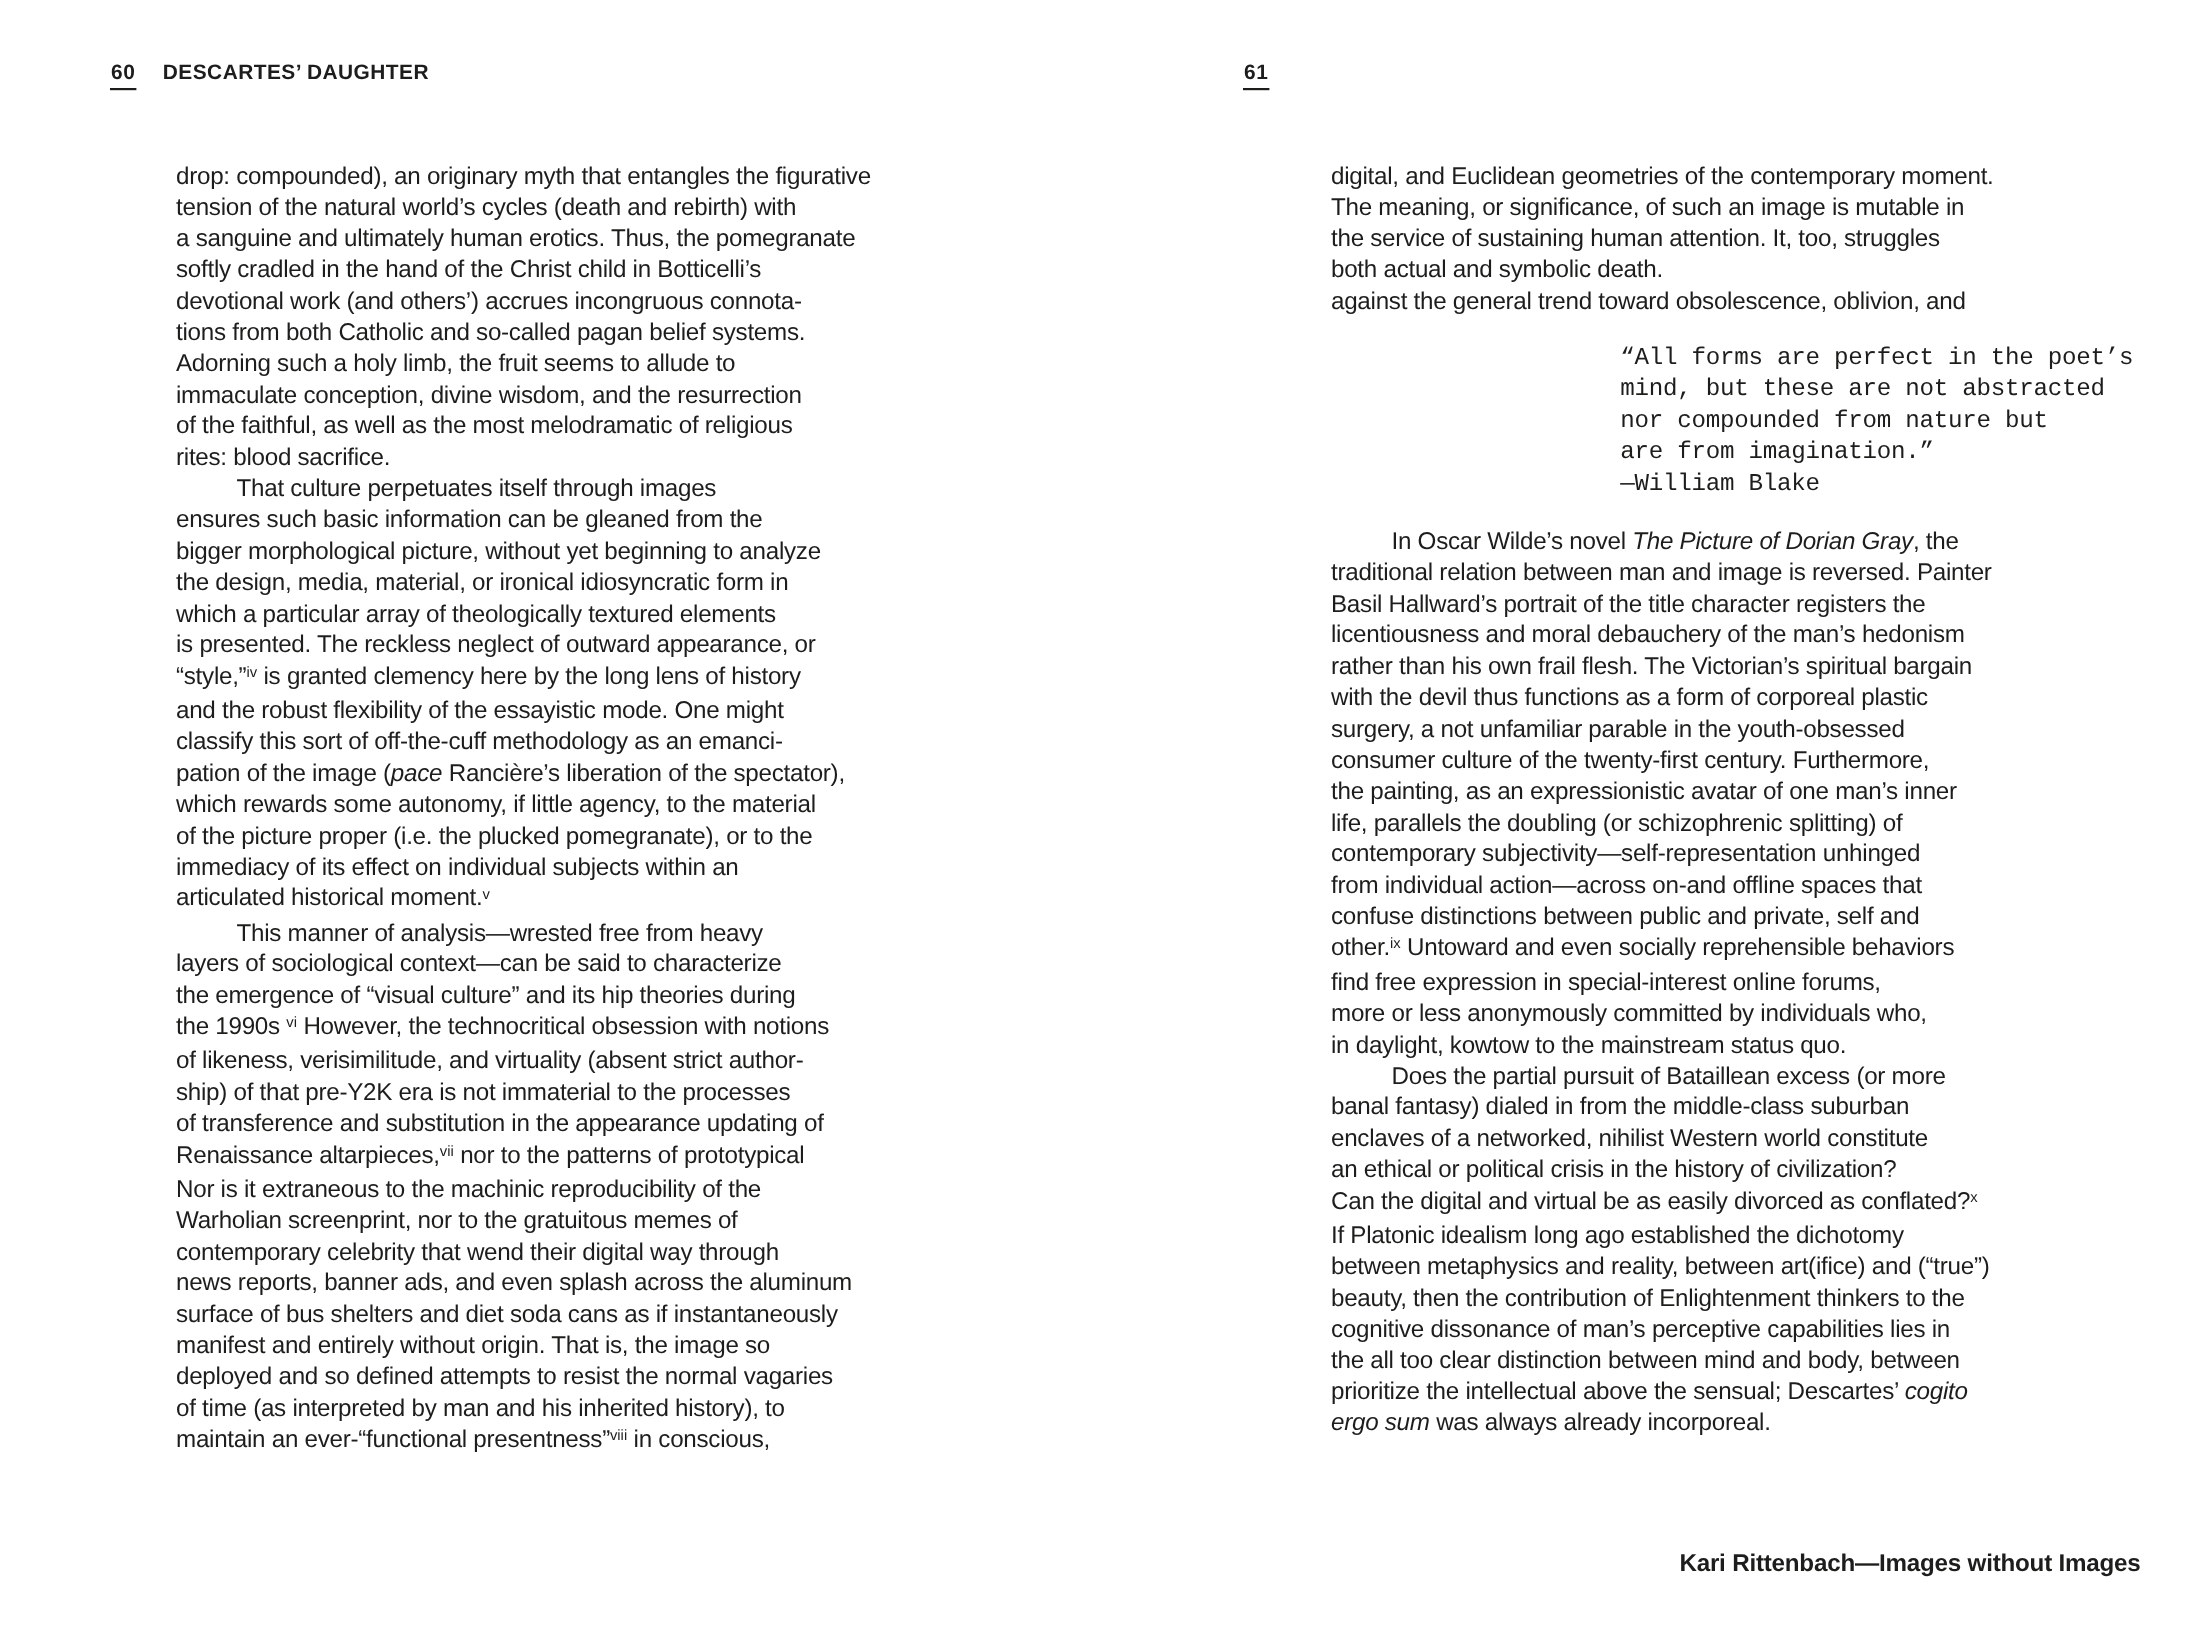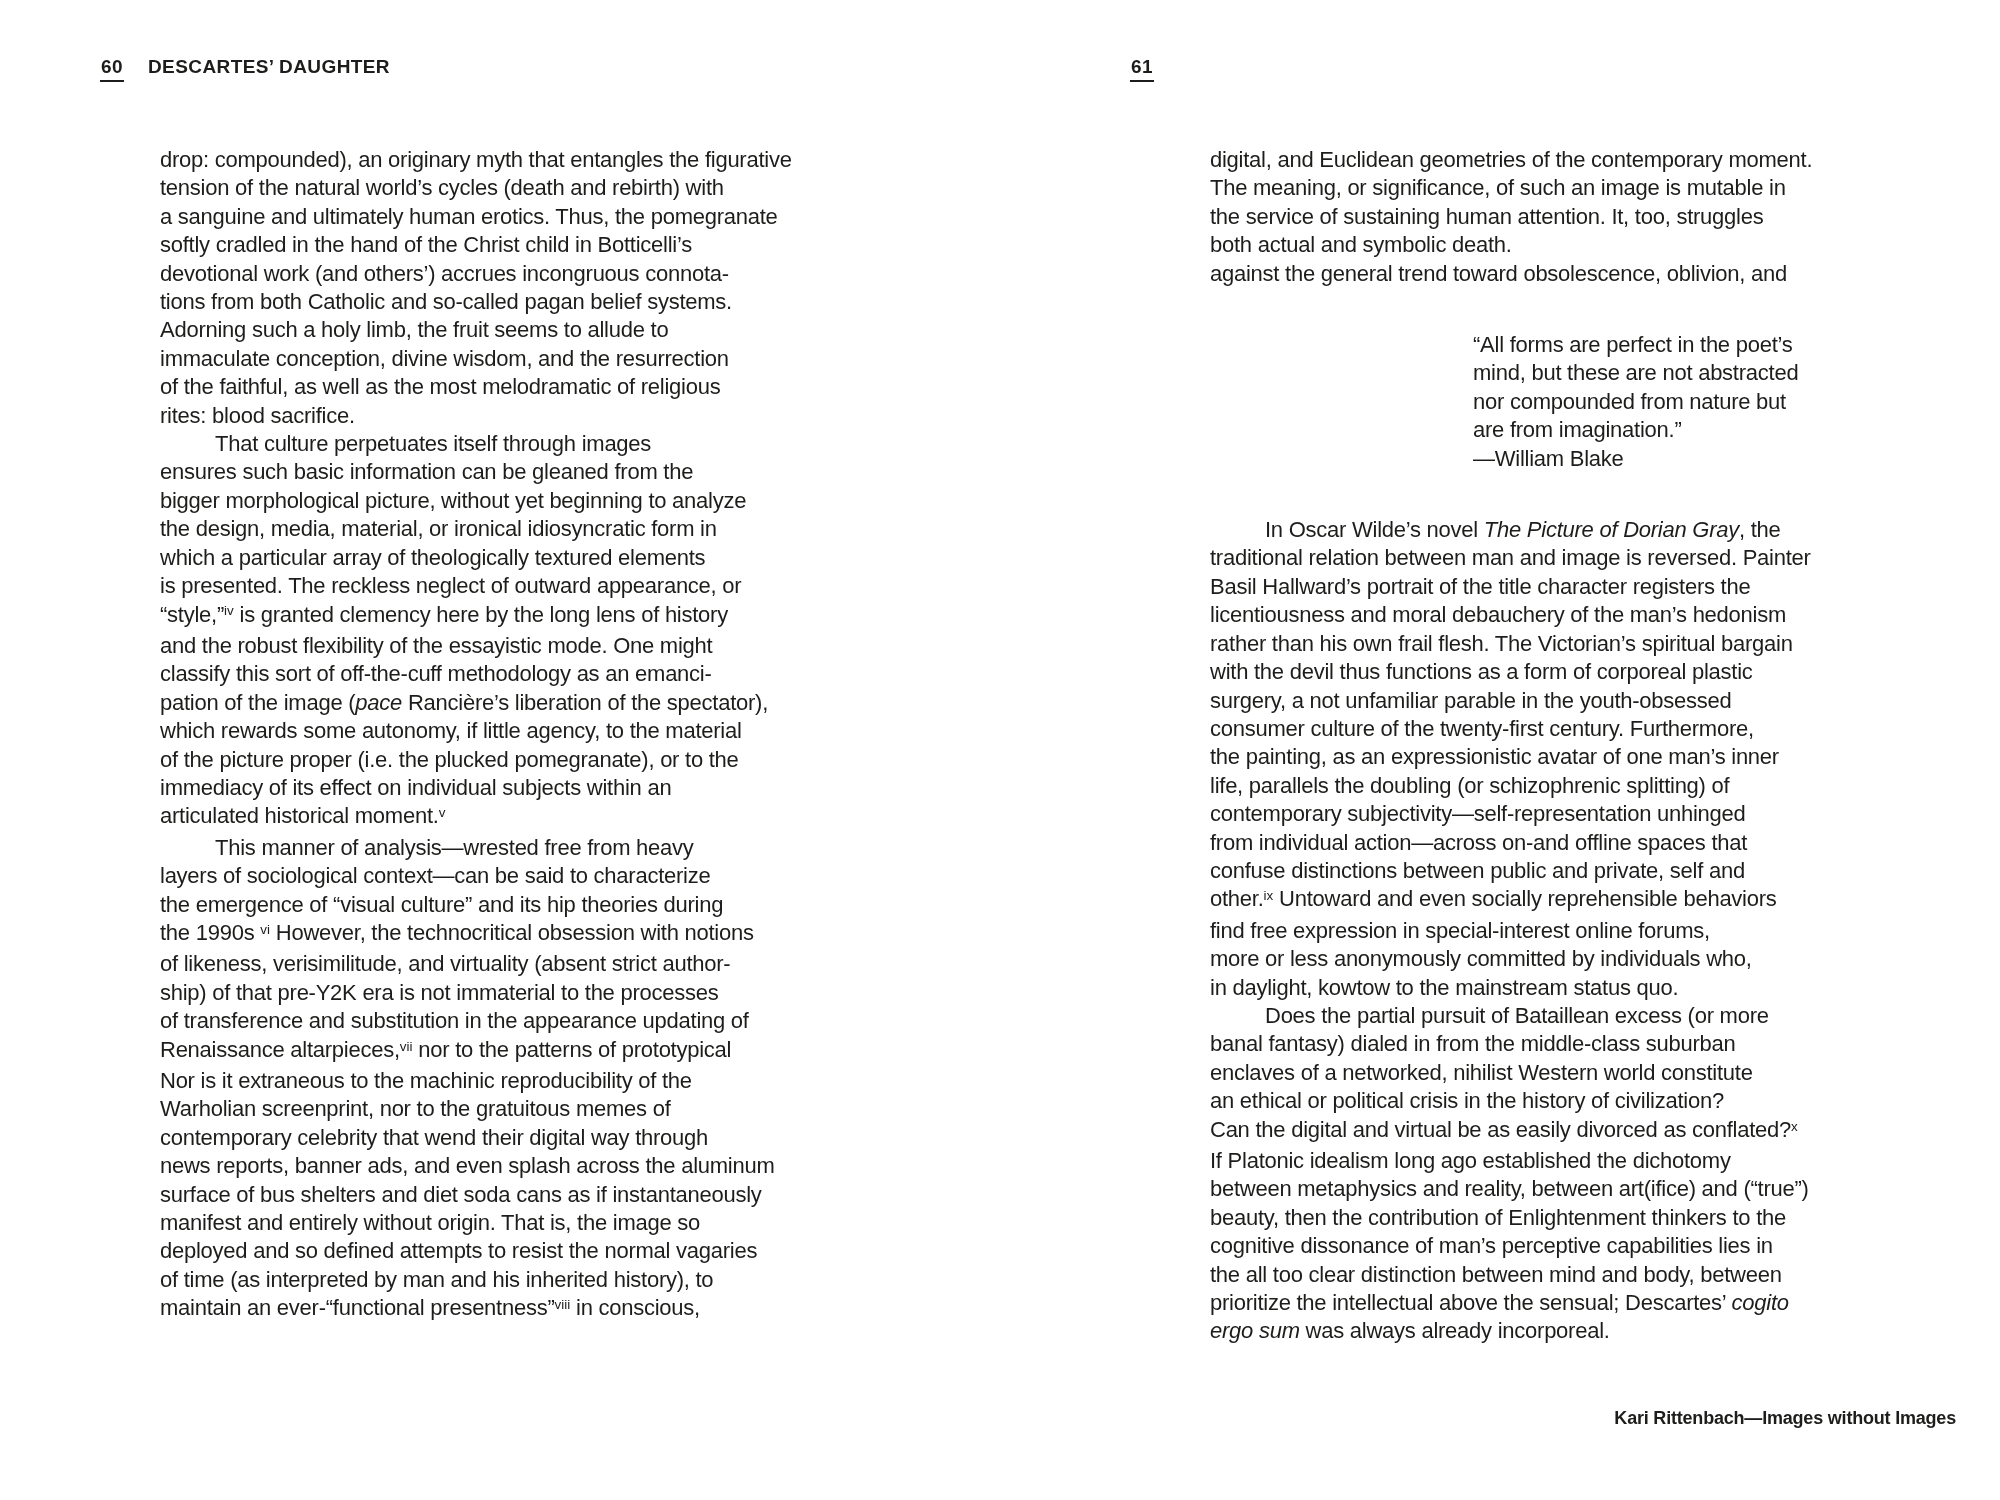--- a/index.html
+++ b/index.html
@@ -39,36 +39,37 @@
     font-size: 22px;
     line-height: 28.4px;
     letter-spacing: -0.25px;
   }
   .col-left  { left: 160px;  width: 700px; }
   .col-right { left: 1210px; width: 700px; }
   .line { white-space: nowrap; }
   .line.first-indent { padding-left: 55px; }
   .block { margin: 0; }
   .block.quote {
-    margin: 43px 0;
+    margin: 24px 0;
     padding-left: 263px;
+    font-family: Liberation Mono, monospace;
   }
   em { font-style: italic; }
   sup {
     font-size: 61%;
     vertical-align: baseline;
     position: relative;
     top: -0.45em;
     letter-spacing: 0;
   }
   .credit {
     position: absolute;
     top: 1408px;
-    right: 88px;
-    font-size: 18px;
+    right: 98px;
+    font-size: 22px;
     font-weight: bold;
     letter-spacing: -0.2px;
     white-space: nowrap;
   }
 </style>
 </head>
 <body>
 
 <div class="spread">
 

